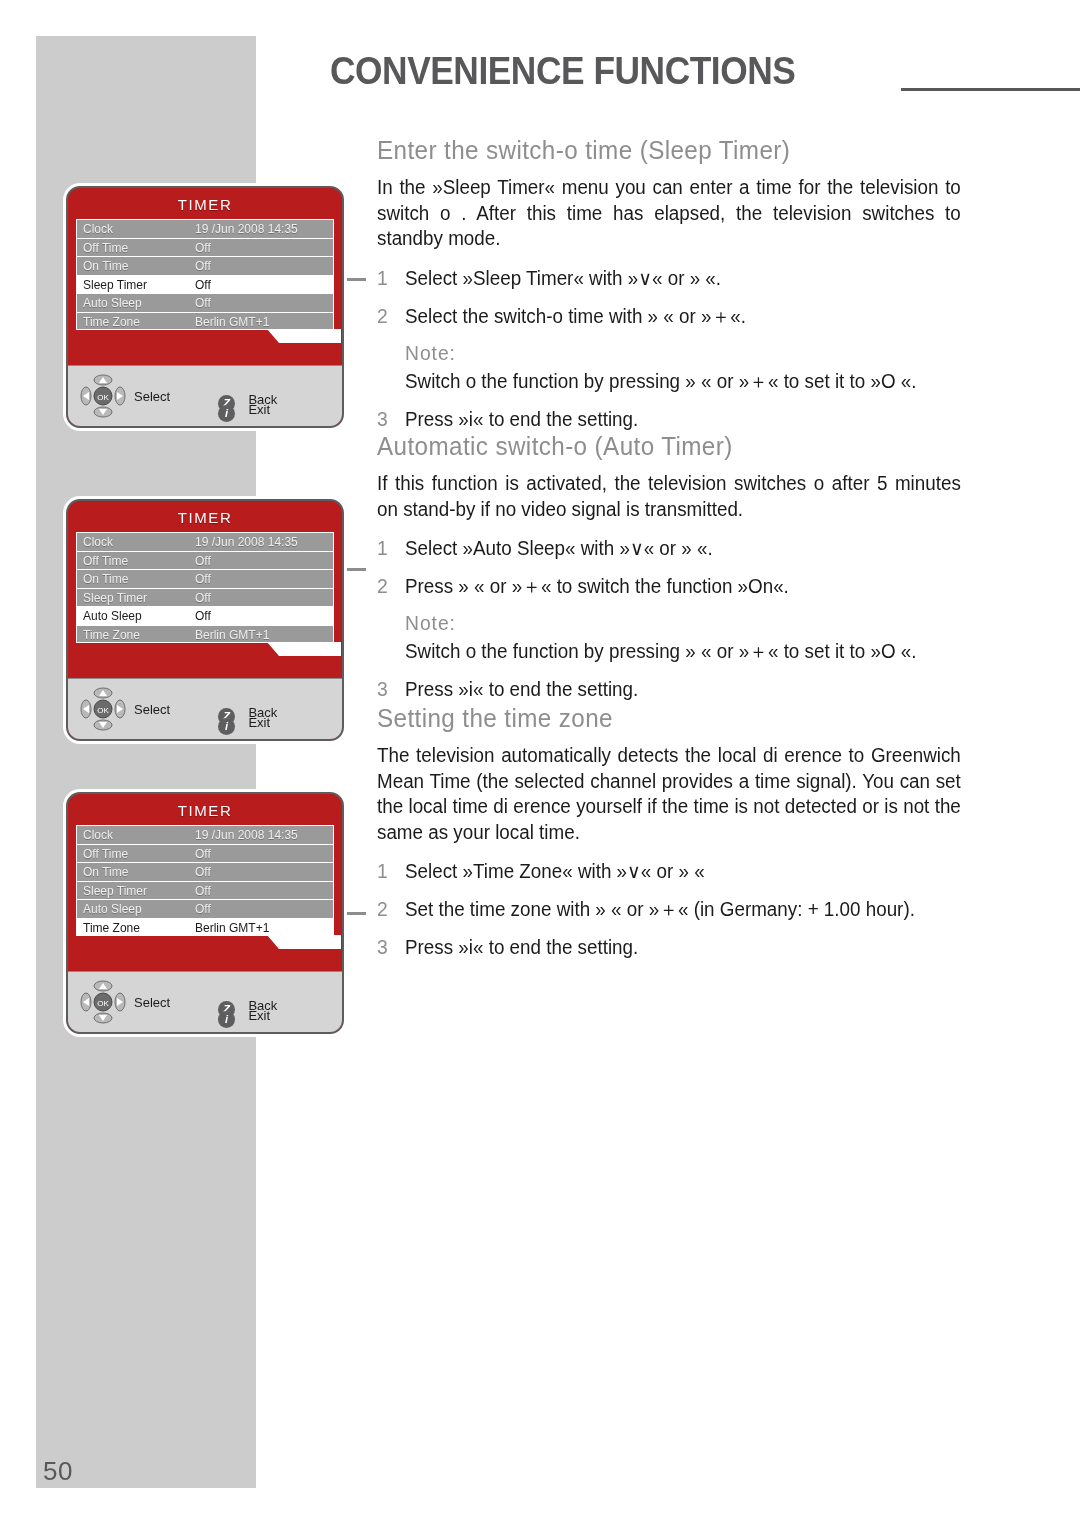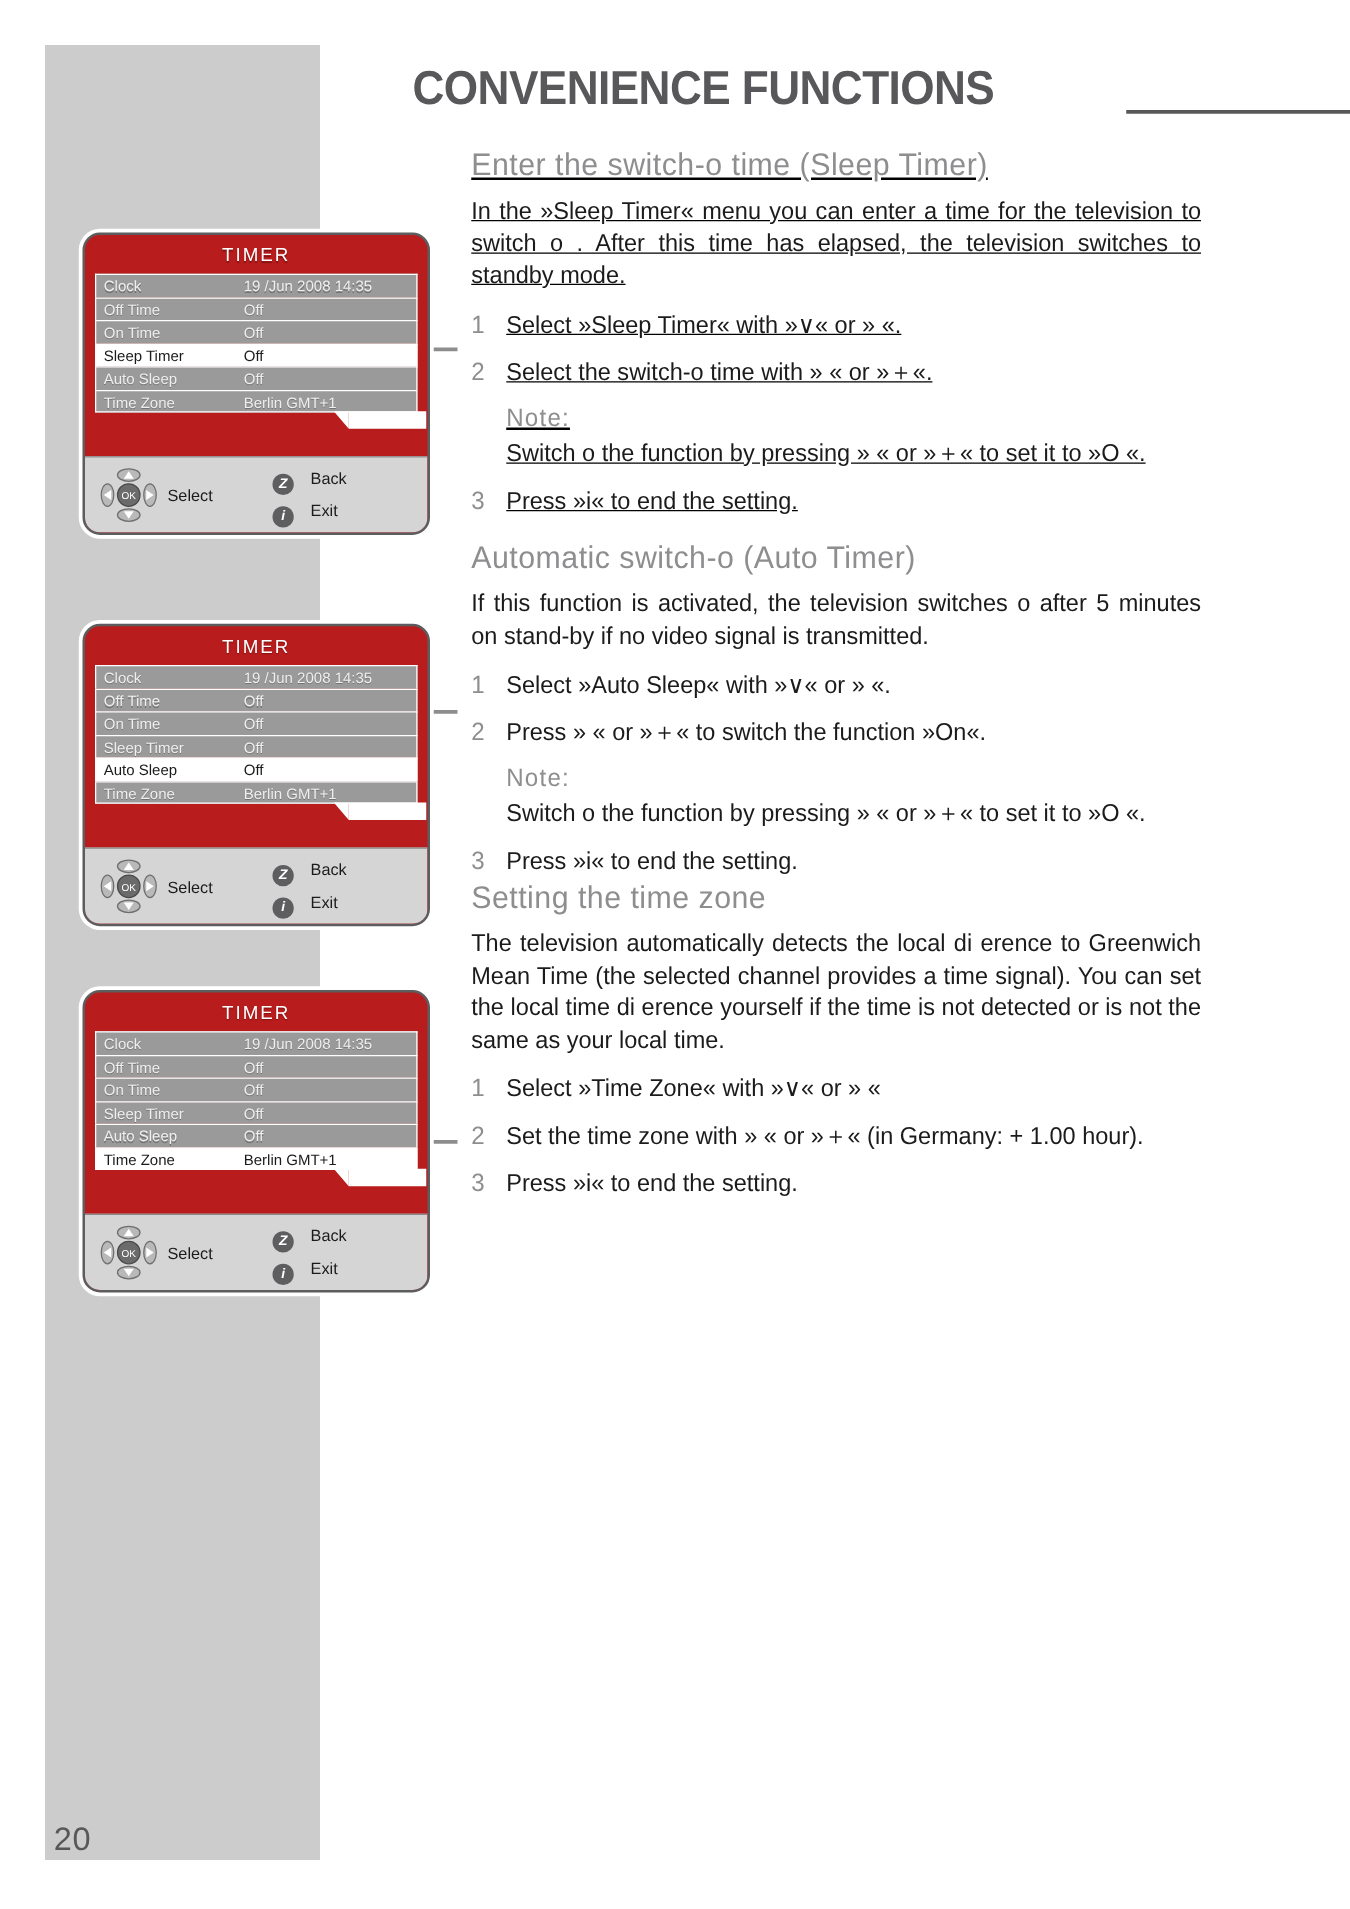--- a/index.html
+++ b/index.html
@@ -132,36 +132,36 @@
     position:absolute;left:66px;top:23px;font-size:13px;color:#1b1b1b;
   }
   .foot-btn{position:absolute;}
   .foot-btn .chip{
     display:inline-block;width:17px;height:17px;border-radius:50%;
     background:#5e5e60;color:#ffffff;font-size:11px;font-weight:bold;
     text-align:center;line-height:17px;vertical-align:-3px;
     font-style:italic;
   }
   .foot-btn .txt{font-size:13px;color:#1b1b1b;margin-left:9px;}
-  .fb-back{left:150px;top:8px;}
+  .fb-back{left:150px;top:24px;}
   .fb-exit{left:150px;top:34px;}
 </style>
 </head>
 <body>
 
 <div class="side-band"></div>
 
-<div class="page-number">20</div>
+<div class="page-number">50</div>
 
 <div class="chapter-head">
   <div class="chapter-title">CONVENIENCE FUNCTIONS</div>
   <div class="chapter-rule"></div>
 </div>
 
-<div class="col" id="sec0" style="top:118px;text-decoration:underline;">
+<div class="col" id="sec0" style="top:136px;">
   <h2 class="sec-title">Enter the switch-o   time (Sleep Timer)</h2>
   <p class="body">In the »Sleep Timer« menu you can enter a time for the television to switch o . After this time has elapsed, the television switches to standby mode.</p>
   <ul class="steps">
     <li class="step">
       <span class="num">1</span>
       <span>Select »Sleep Timer« with »∨« or »   «.</span>
     </li>
     <li class="step">
       <span class="num">2</span>
       <span>Select the switch-o   time with »    « or »＋«.</span>

